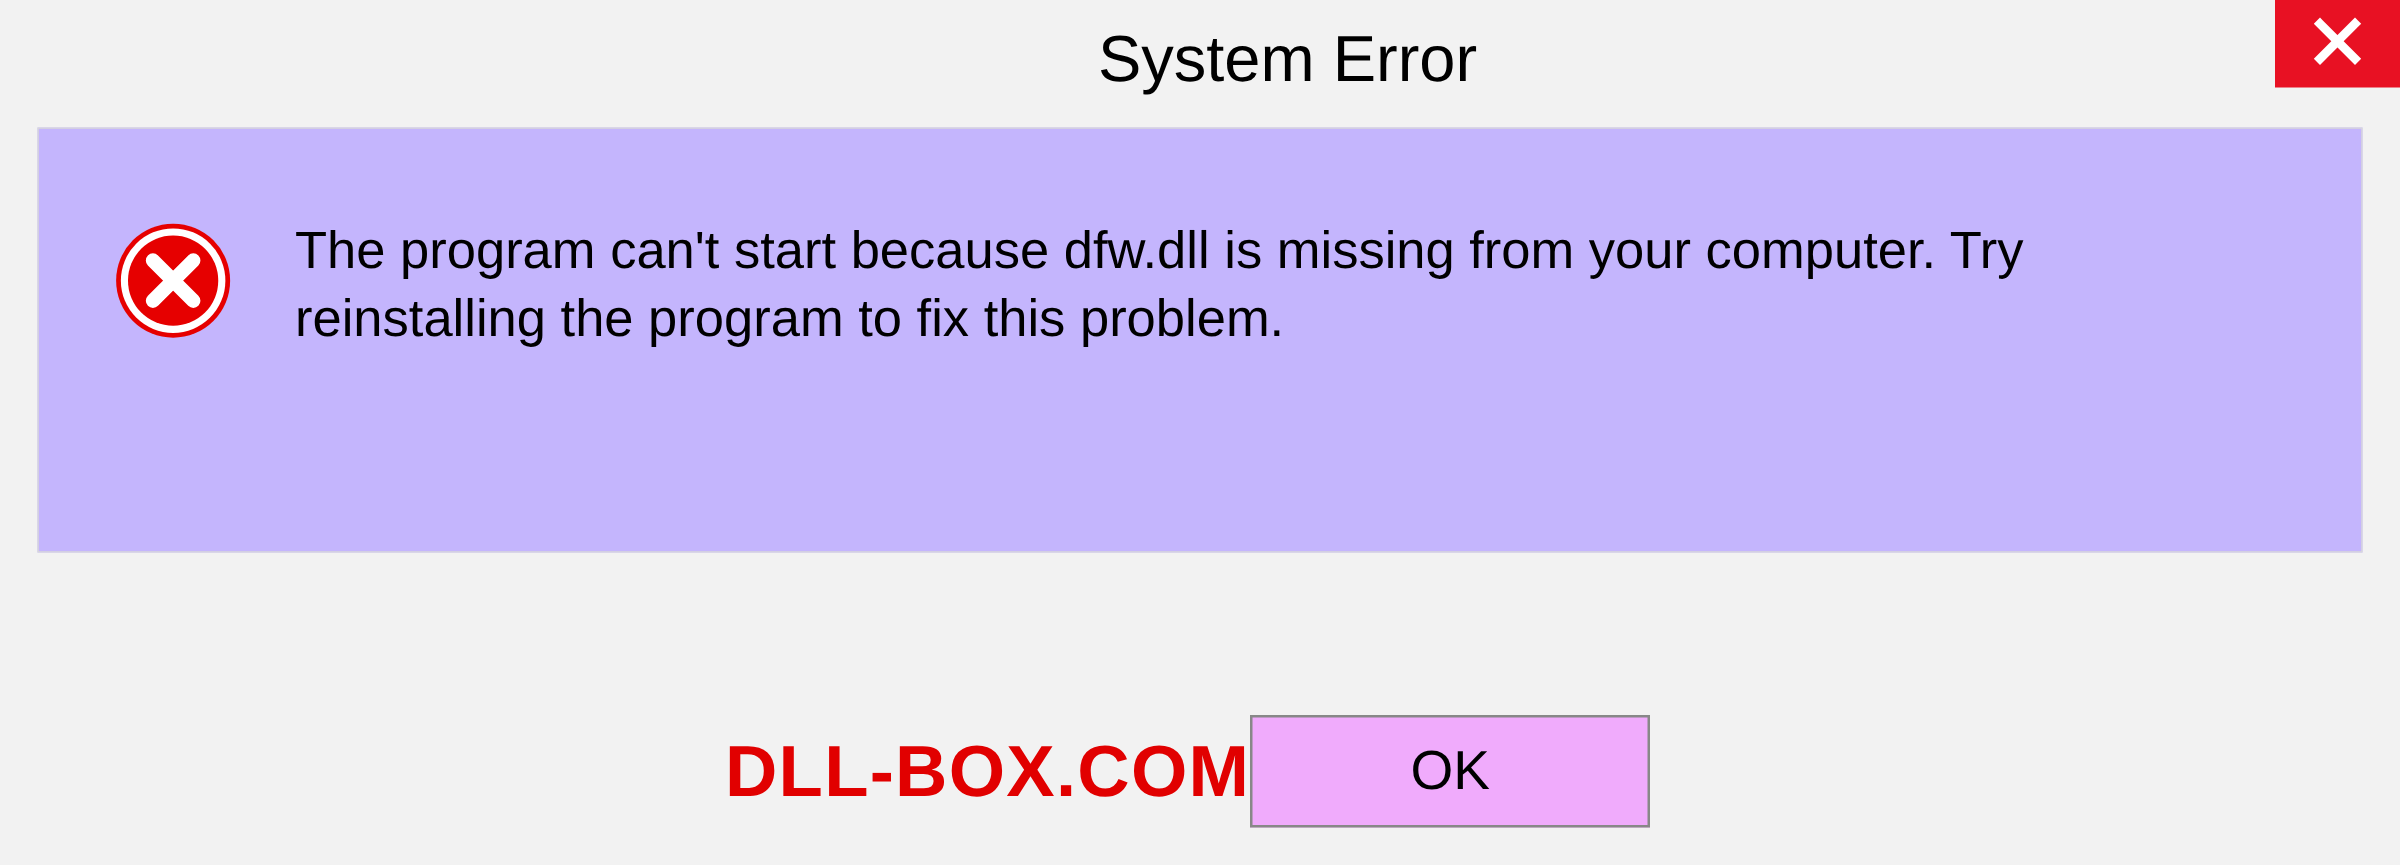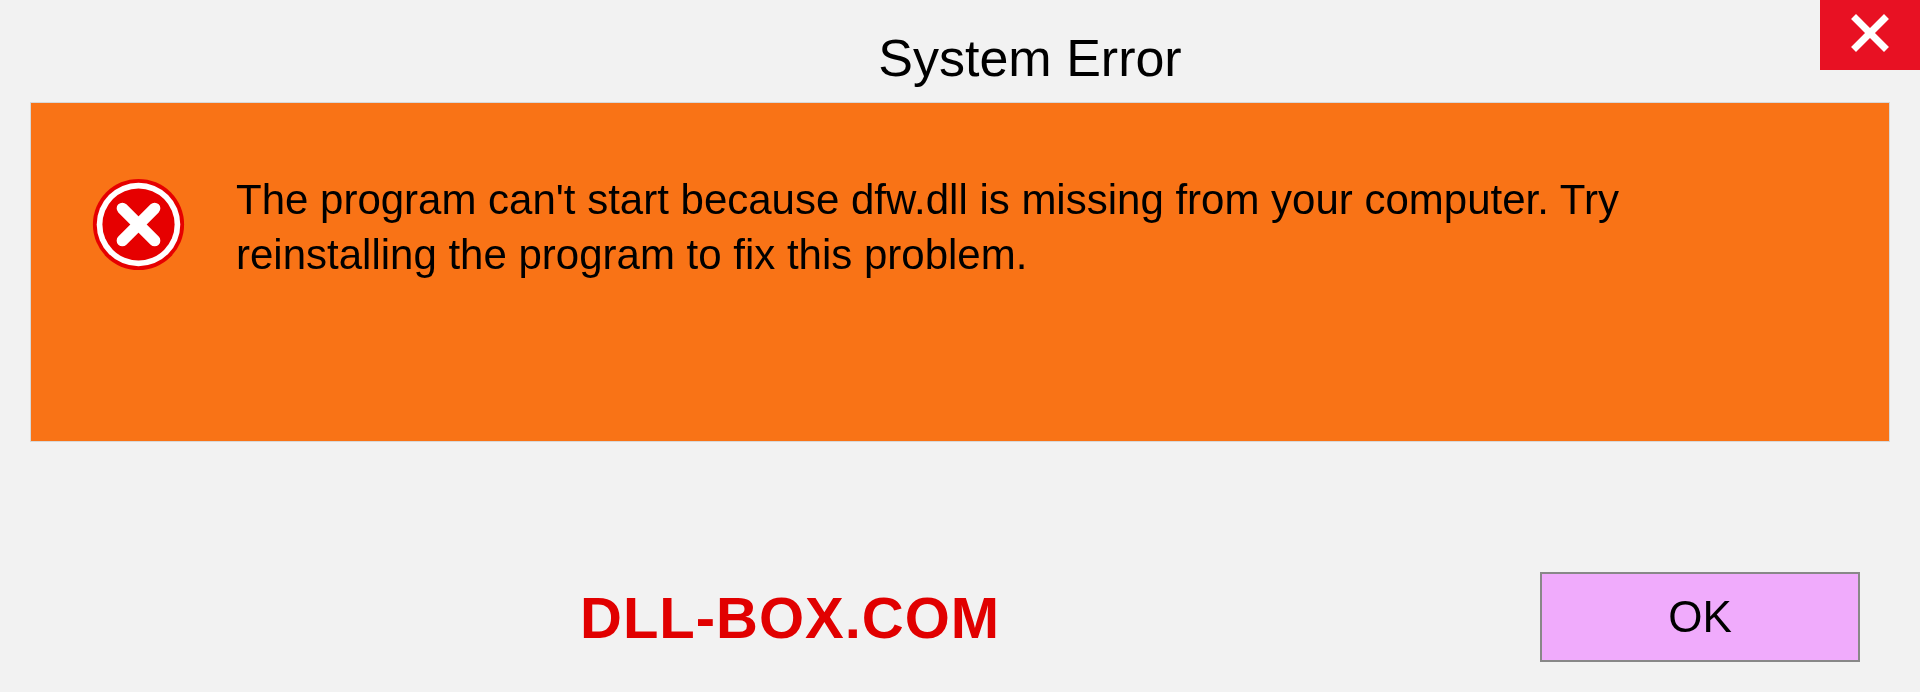--- a/index.html
+++ b/index.html
@@ -14,21 +14,21 @@
       height: 692px;
       position: relative;
       overflow: hidden;
     }
     .titlebar {
       display: flex;
       align-items: flex-start;
       justify-content: center;
       position: relative;
       height: 90px;
-      padding-top: 28px;
+      padding-top: 18px;
     }
     .title-text {
       font-size: 52px;
       font-weight: 400;
       color: #000;
       margin-left: 140px;
     }
     .close-btn {
       position: absolute;
       top: 0;
@@ -40,21 +40,21 @@
       align-items: center;
       justify-content: center;
       cursor: pointer;
     }
     .close-btn svg {
       width: 40px;
       height: 40px;
     }
     .content-panel {
       margin: 12px 30px 0 30px;
-      background: #f97316;
+      background: #c4b5fd;
       border: 1px solid #d8d8d8;
       padding: 70px 60px 70px 60px;
       display: flex;
       align-items: flex-start;
       gap: 50px;
       min-height: 340px;
     }
     .error-icon {
       flex-shrink: 0;
       width: 95px;
@@ -71,21 +71,20 @@
       line-height: 1.3;
       font-weight: 400;
     }
     .footer {
       position: absolute;
       bottom: 30px;
       left: 0;
       right: 0;
       display: flex;
       align-items: center;
-      justify-content: space-between;
       padding: 0 60px 0 580px;
     }
     .watermark {
       font-size: 58px;
       font-weight: 900;
       color: #e10000;
       letter-spacing: 1px;
       font-family: Arial, sans-serif;
     }
     .ok-btn {

